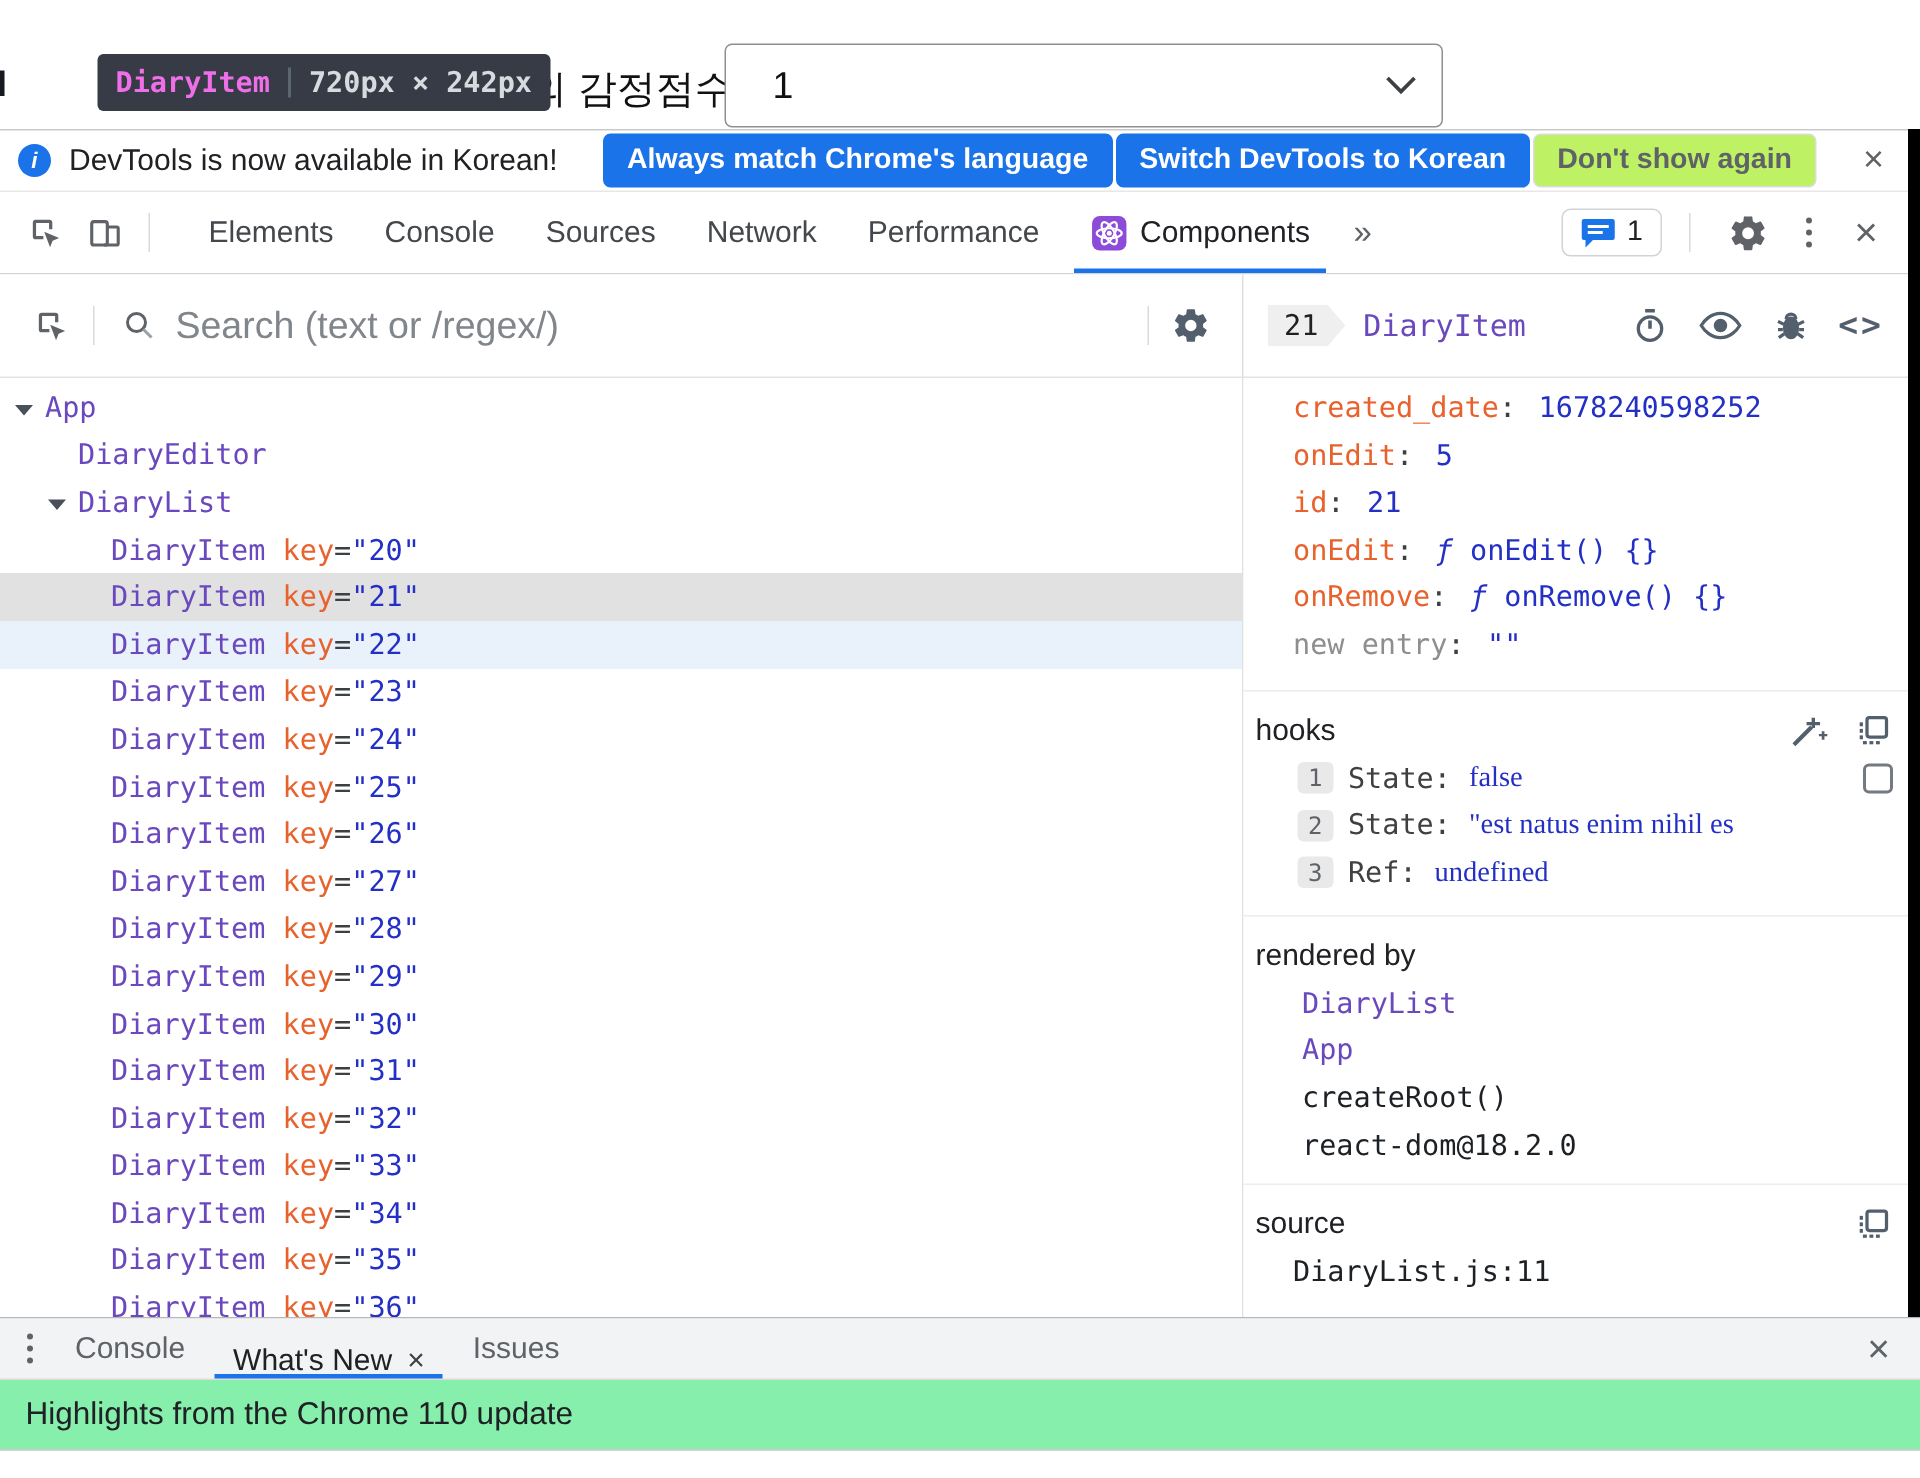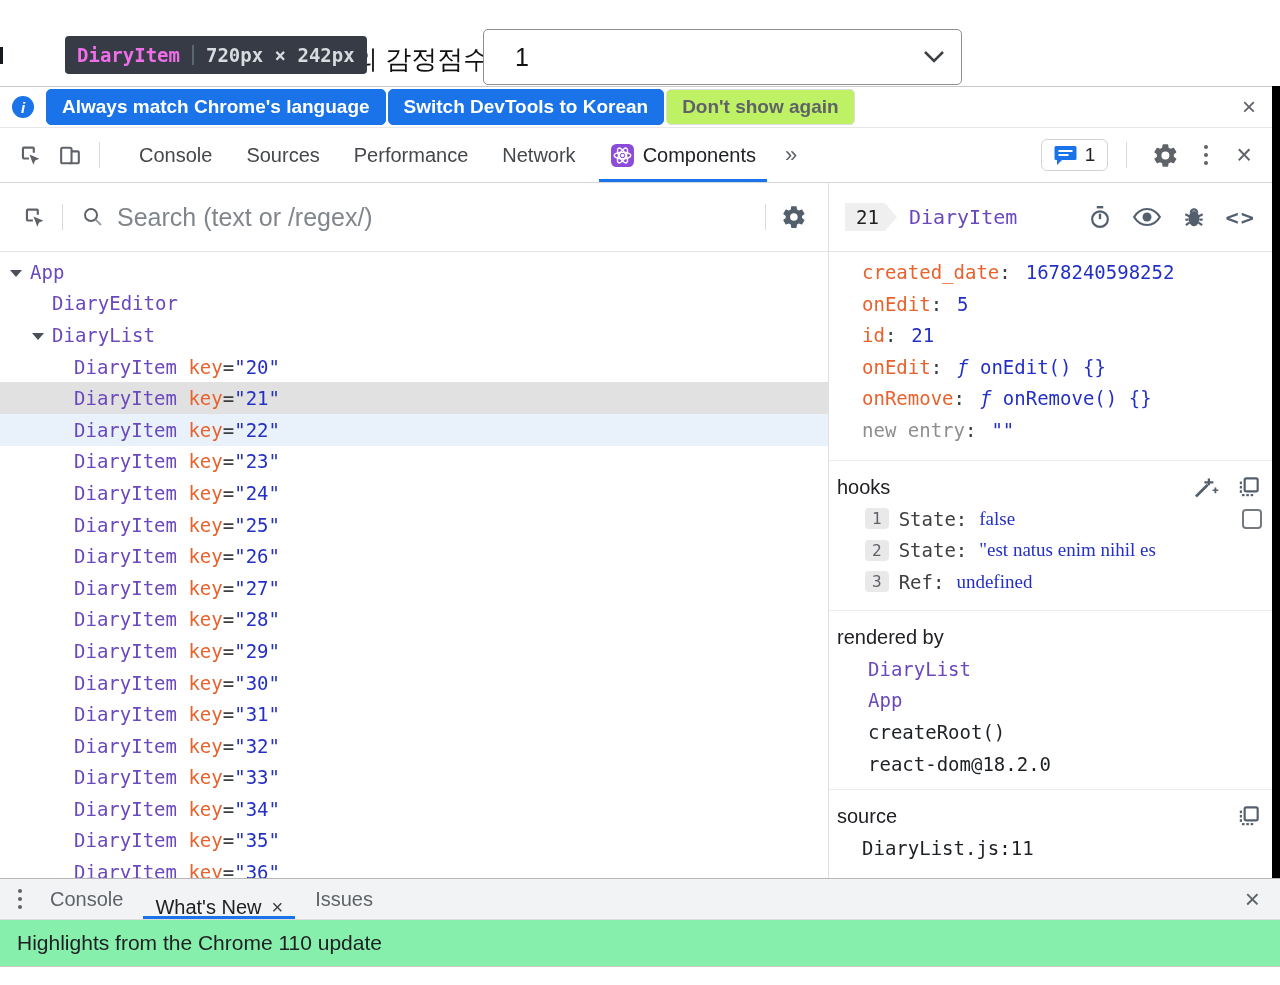--- a/index.html
+++ b/index.html
@@ -153,20 +153,21 @@
     </div>
     <div class="overlay-tip">
       <span class="tip-name">DiaryItem</span>
       <span class="tip-div"></span>
       <span class="tip-size">720px × 242px</span>
     </div>
   </div>
 
   <div class="notify">
     <span class="i-icon">i</span>
+    <span class="n-msg">DevTools is now available in Korean!</span>
     <span style="display:flex">
         <button class="nbtn primary">Always match Chrome's language</button>
         <button class="nbtn primary">Switch DevTools to Korean</button>
         <button class="nbtn secondary">Don't show again</button>
       </span>
     <span class="n-close">×</span>
   </div>
 
   <div class="tabbar">
     <span class="icon-btn">
@@ -177,30 +178,33 @@
     </span>
     <span class="icon-btn">
       <svg width="27" height="26" viewBox="0 0 26 24">
         <rect class="st" x="4" y="5" width="10" height="15" rx="1.5"></rect>
         <path class="st" d="M14 8.5h6a1 1 0 0 1 1 1V19a1 1 0 0 1-1 1h-8" fill="#fff"></path>
       </svg>
     </span>
     <span class="vdiv"></span>
     <div class="tabs">
         <div class="tab">
+          <span>Elements</span>
+        </div>
+        <div class="tab">
           <span>Console</span>
         </div>
         <div class="tab">
           <span>Sources</span>
         </div>
         <div class="tab">
+          <span>Network</span>
+        </div>
+        <div class="tab">
           <span>Performance</span>
-        </div>
-        <div class="tab">
-          <span>Network</span>
         </div>
         <div class="tab selected">
           <svg width="25" height="25" viewBox="0 0 24 24">
             <rect x="1" y="1" width="22" height="22" rx="5" fill="#8c4bd8"></rect>
             <g stroke="#fff" stroke-width="1.4" fill="none">
               <ellipse cx="12" cy="12" rx="8" ry="3.2"></ellipse>
               <ellipse cx="12" cy="12" rx="8" ry="3.2" transform="rotate(60 12 12)"></ellipse>
               <ellipse cx="12" cy="12" rx="8" ry="3.2" transform="rotate(120 12 12)"></ellipse>
             </g>
             <circle cx="12" cy="12" r="1.6" fill="#fff"></circle>

